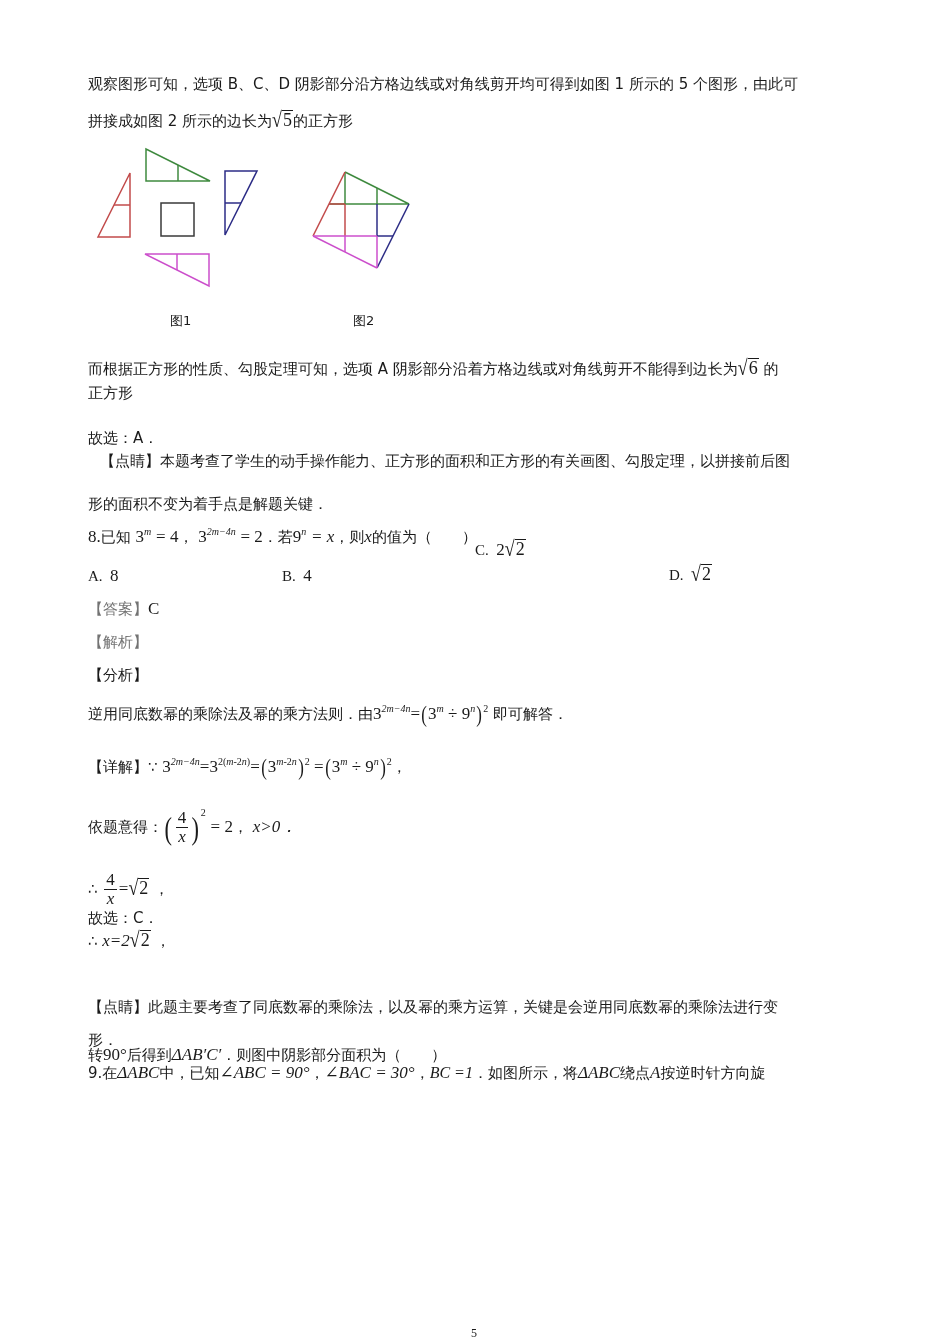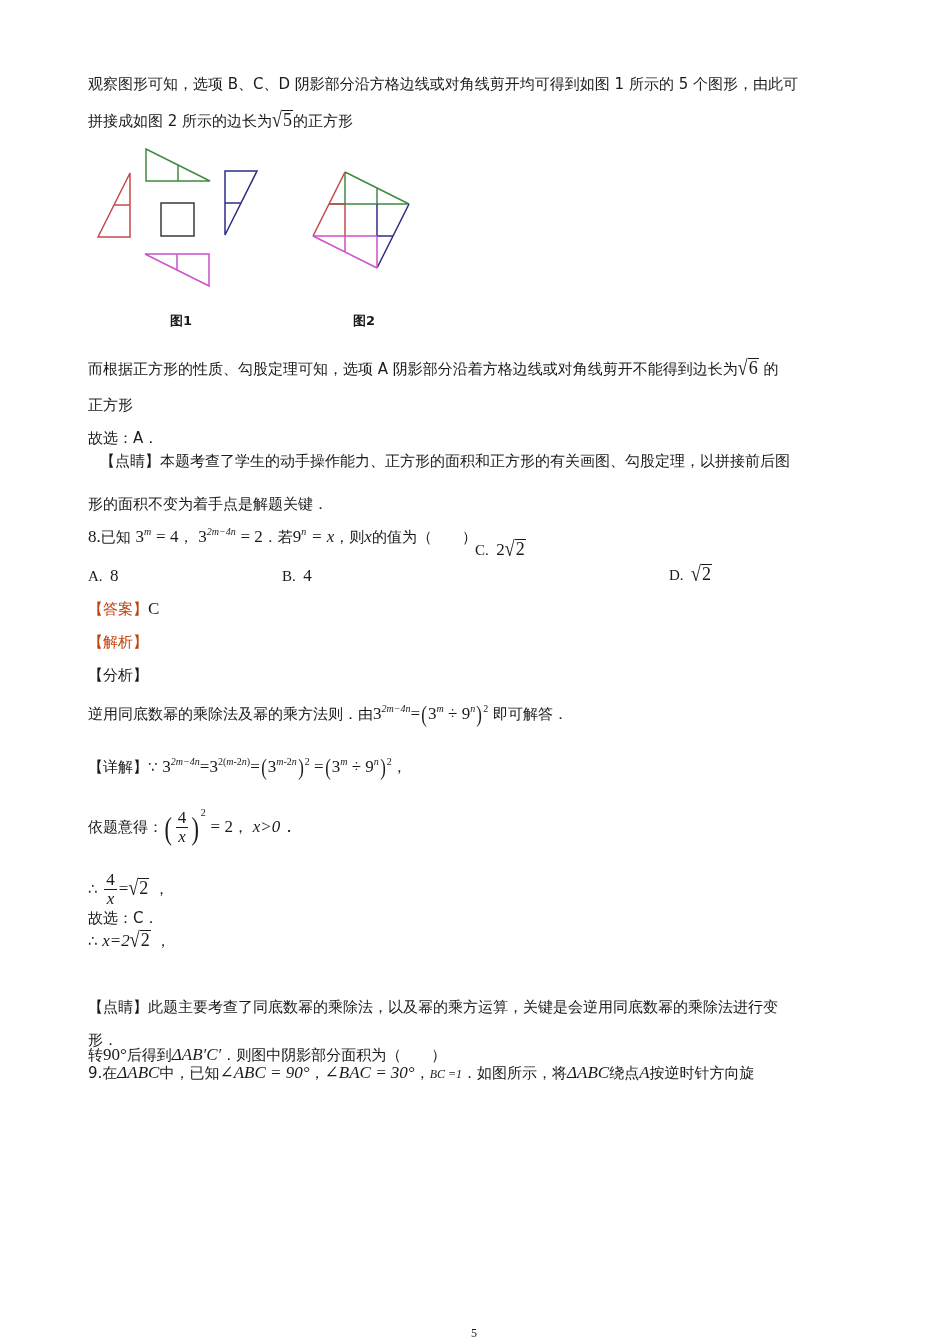--- a/index.html
+++ b/index.html
@@ -13,27 +13,27 @@
     white-space: nowrap;
     font-family: "DejaVu Sans", "Liberation Sans", sans-serif;
   }
   .m { font-family: "Liberation Serif", "DejaVu Serif", serif; font-size: 17px; }
   .mi { font-family: "Liberation Serif", "DejaVu Serif", serif; font-style: italic; font-size: 17px; }
   sup { font-size: 10px; vertical-align: 7px; line-height: 0; font-family: "Liberation Serif", serif; }
   sup i { font-style: italic; }
   .sqrt { display: inline-block; position: relative; font-family: "Liberation Serif", serif; font-size: 18px; }
   .sqrt .rad { display: inline-block; transform: scaleY(1.2); }
   .sqrt .body { border-top: 1px solid #1a1a1a; padding: 0 1px; display: inline-block; line-height: 18px; }
-  .blue { color: #c2410c; }
+  .blue { color: #737373; }
   .frac { display: inline-flex; flex-direction: column; align-items: center; vertical-align: middle; font-family: "Liberation Serif", serif; font-size: 17px; line-height: 18px; margin: 0 2px; }
   .frac .num { border-bottom: 1px solid #1a1a1a; padding: 0 2px; }
   .frac .den { font-style: italic; }
   .bigparen { font-size: 32px; font-family: "Liberation Serif", serif; vertical-align: middle; display: inline-block; transform: scaleX(0.7); line-height: 30px; }
   .paren { font-family: "Liberation Serif", serif; font-size: 24px; vertical-align: -3px; display: inline-block; transform: scaleX(0.7); }
-  .fig-label { position: absolute; font-size: 13px; font-family: "DejaVu Sans", sans-serif; font-weight: bold; }
+  .fig-label { position: absolute; font-size: 13px; font-family: "DejaVu Sans", sans-serif; }
   .opt { position: absolute; font-size: 15px; font-family: "Liberation Serif", serif; }
   .pagenum { position: absolute; left: 471px; top: 1326px; font-size: 12px; font-family: "Liberation Serif", serif; }
 </style>
 </head>
 <body>
 
 <div class="line" style="top:74px;">观察图形可知，选项 B、C、D 阴影部分沿方格边线或对角线剪开均可得到如图 1 所示的 5 个图形，由此可</div>
 <div class="line" style="top:110px;">
   <span>拼接成如图 2 所示的边长为</span><span class="sqrt"><span class="rad">√</span><span class="body">5</span></span><span>的正方形</span>
 </div>
@@ -81,21 +81,21 @@
     <line x1="345" y1="236" x2="345" y2="252" stroke="#cc4fcc"></line>
     <line x1="377" y1="236" x2="377" y2="268" stroke="#cc4fcc"></line>
   </g>
 </svg>
 <div class="fig-label" style="left:170px;top:312px;">图1</div>
 <div class="fig-label" style="left:353px;top:312px;">图2</div>
 
 <div class="line" style="top:358px;">
   <span>而根据正方形的性质、勾股定理可知，选项 A 阴影部分沿着方格边线或对角线剪开不能得到边长为</span><span class="sqrt"><span class="rad">√</span><span class="body">6</span></span> <span>的</span>
 </div>
-<div class="line" style="top:395px;">正方形</div>
+<div class="line" style="top:385px;font-family:Liberation Mono, monospace;">正方形</div>
 <div class="line" style="top:428px;">故选：A．</div>
 <div class="line" style="top:451px;margin-left:12px;">【点睛】本题考查了学生的动手操作能力、正方形的面积和正方形的有关画图、勾股定理，以拼接前后图</div>
 <div class="line" style="top:494px;">形的面积不变为着手点是解题关键．</div>
 
 <div class="line" style="top:527px;">
   <span class="m">8.</span><span>已知</span>
   <span class="m">3</span><sup><i>m</i></sup> <span class="m">= 4</span><span>，</span>
   <span class="m">3</span><sup><i>2m−4n</i></sup> <span class="m">= 2</span><span>．若</span><span class="m">9</span><sup><i>n</i></sup> <span class="mi">= x</span><span>，则</span><span class="mi">x</span><span>的值为（　　）</span>
 </div>
 <div class="opt" style="left:88px;top:566px;"><span>A.</span>&nbsp;&nbsp;<span class="m">8</span></div>
@@ -131,19 +131,19 @@
 
 <div class="line" style="top:930px;text-align:center;">
   <span>∴</span> <span class="mi">x=2</span><span class="sqrt"><span class="rad">√</span><span class="body">2</span></span> <span>，</span>
 </div>
 
 <div class="line" style="top:908px;">故选：C．</div>
 <div class="line" style="top:997px;">【点睛】此题主要考查了同底数幂的乘除法，以及幂的乘方运算，关键是会逆用同底数幂的乘除法进行变</div>
 <div class="line" style="top:1030px;">形．</div>
 
 <div class="line" style="top:1063px;">
-  <span>9.在</span><span class="mi">ΔABC</span><span>中，已知</span><span class="mi">∠ABC = 90°</span><span>，</span><span class="mi">∠BAC = 30°</span><span>，</span><span class="mi" style="font-size:12px;">BC =1</span><span>．如图所示，将</span><span class="mi">ΔABC</span><span>绕点</span><span class="mi">A</span><span>按逆时针方向旋</span>
+  <span>9.在</span><span class="mi">ΔABC</span><span>中，已知</span><span class="mi">∠ABC = 90°</span><span>，</span><span class="mi">∠BAC = 30°</span><span>，</span><span class="mi" style="font-size:16px;">BC =1</span><span>．如图所示，将</span><span class="mi">ΔABC</span><span>绕点</span><span class="mi">A</span><span>按逆时针方向旋</span>
 </div>
 <div class="line" style="top:1045px;">
   <span>转</span><span class="m">90°</span><span>后得到</span><span class="mi">ΔAB′C′</span><span>．则图中阴影部分面积为（　　）</span>
 </div>
 
 <div class="pagenum">5</div>
 
 </body></html>

